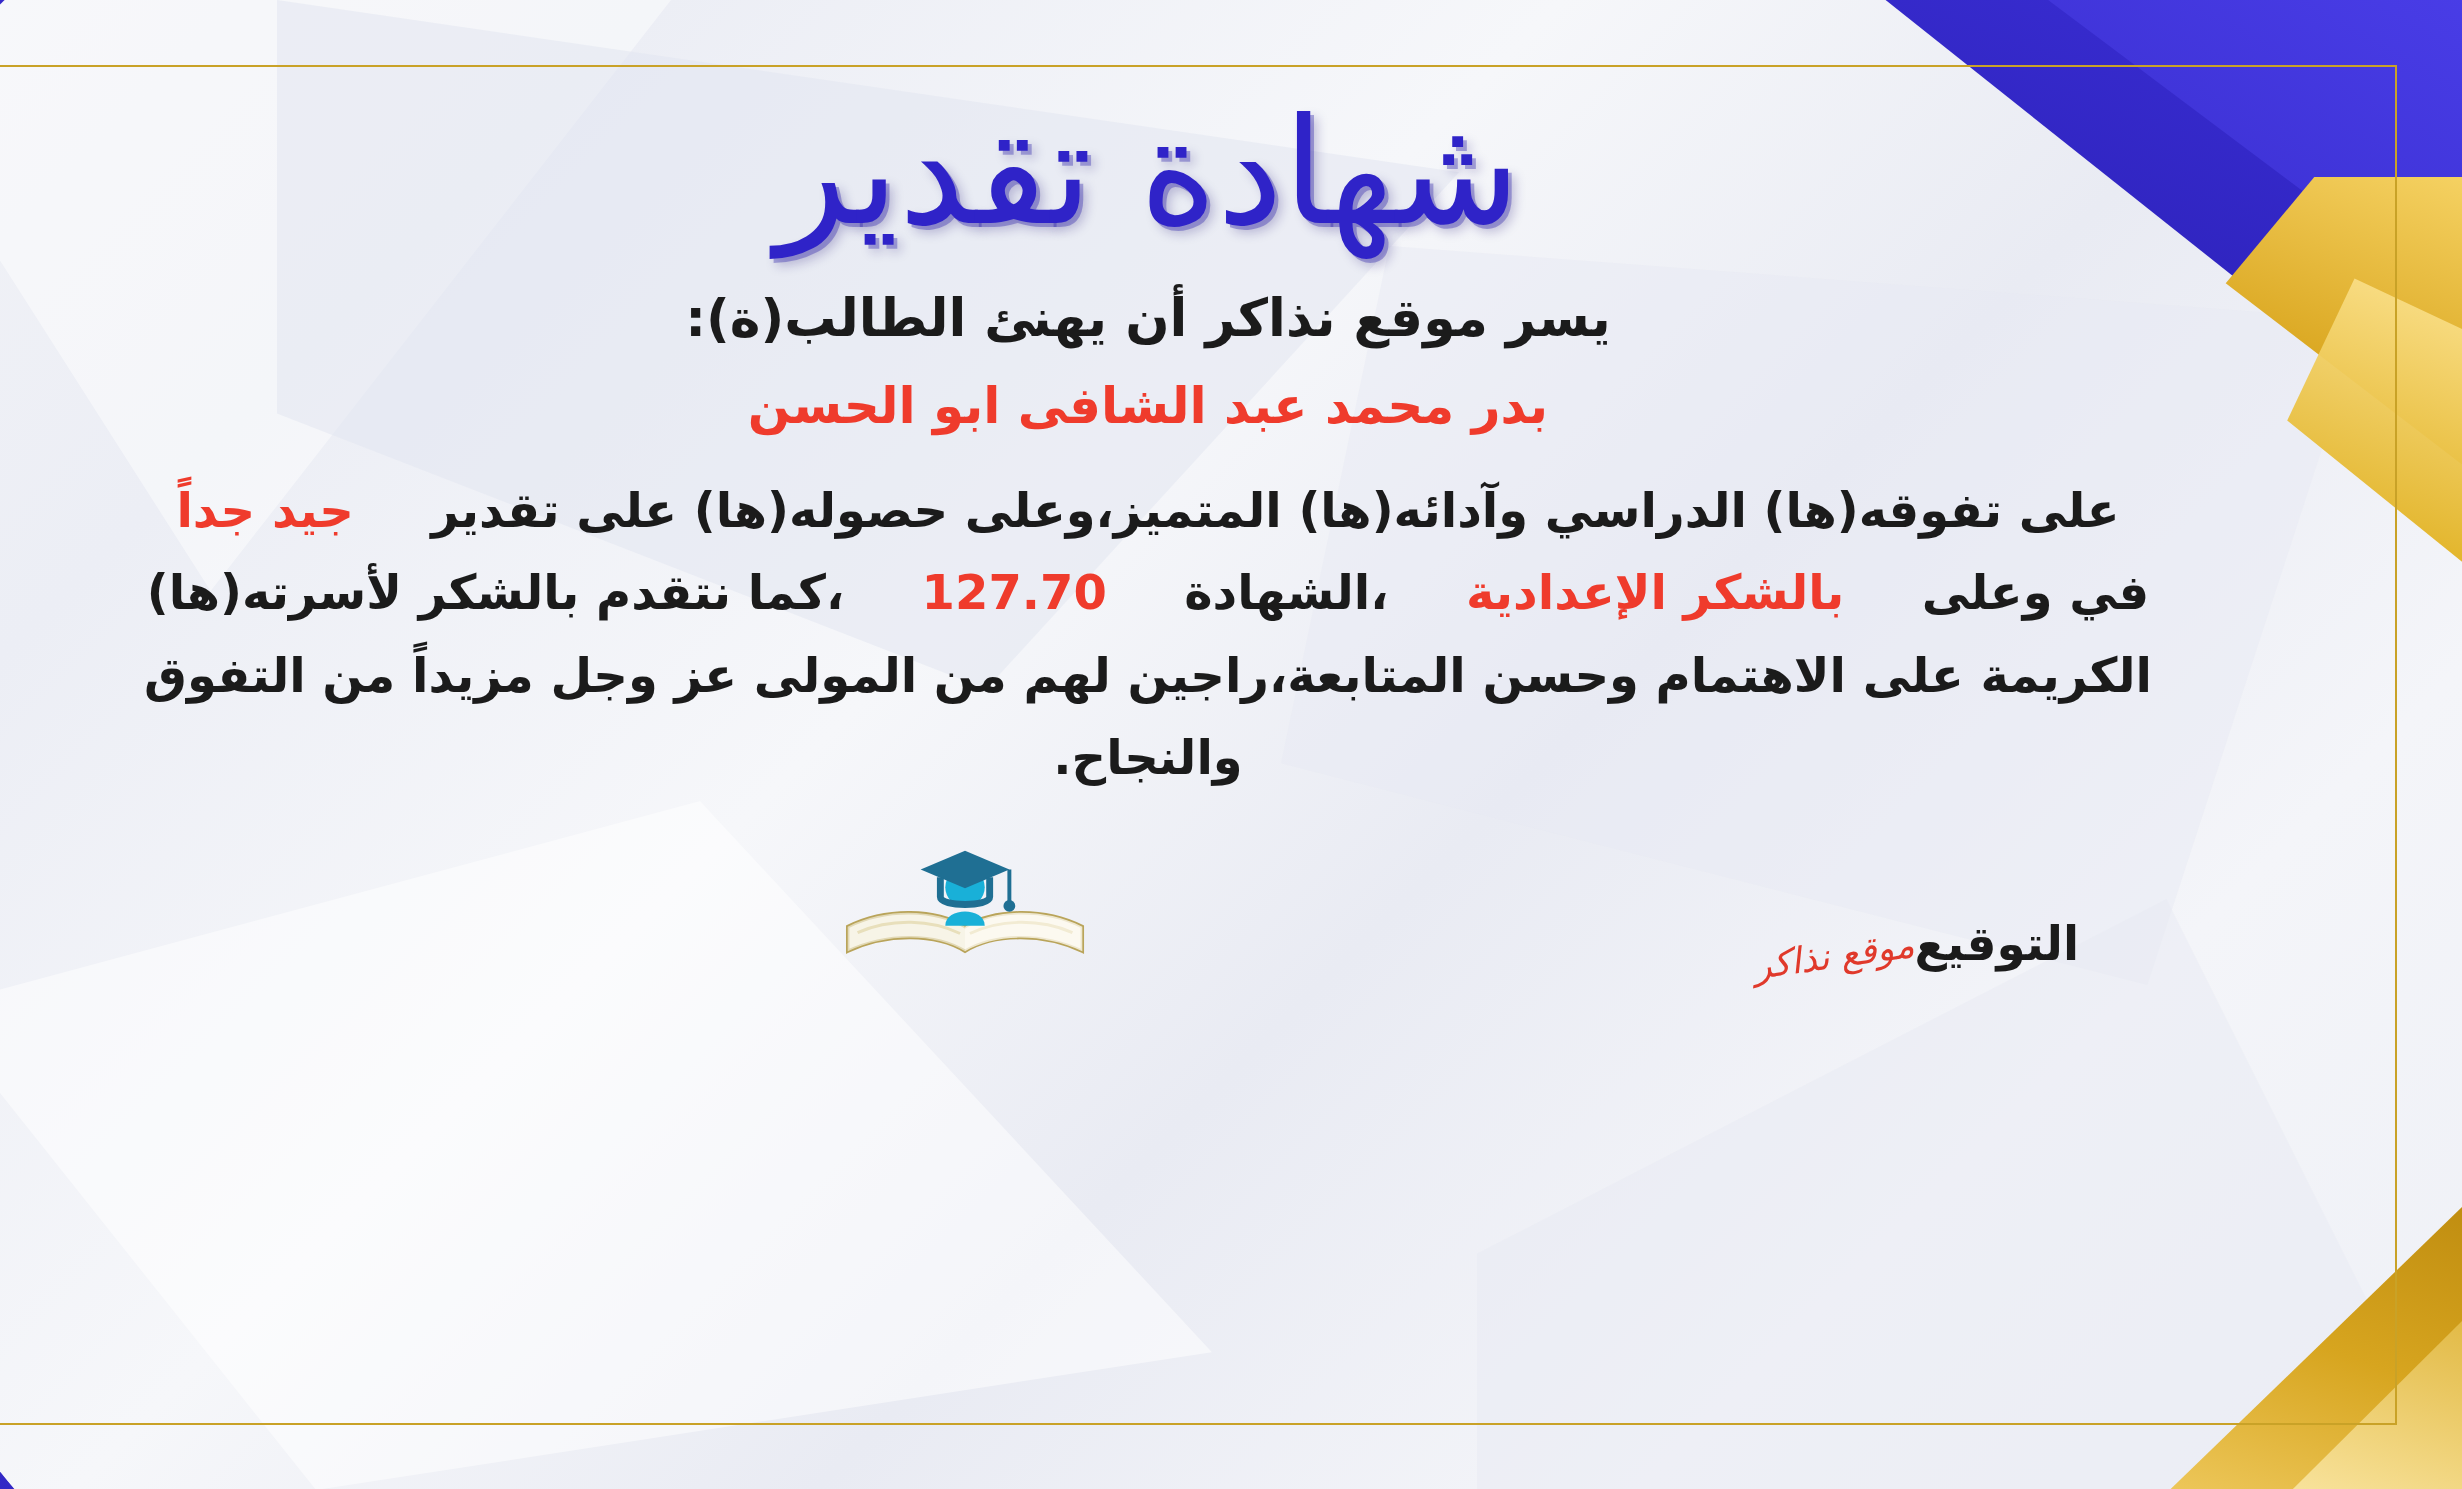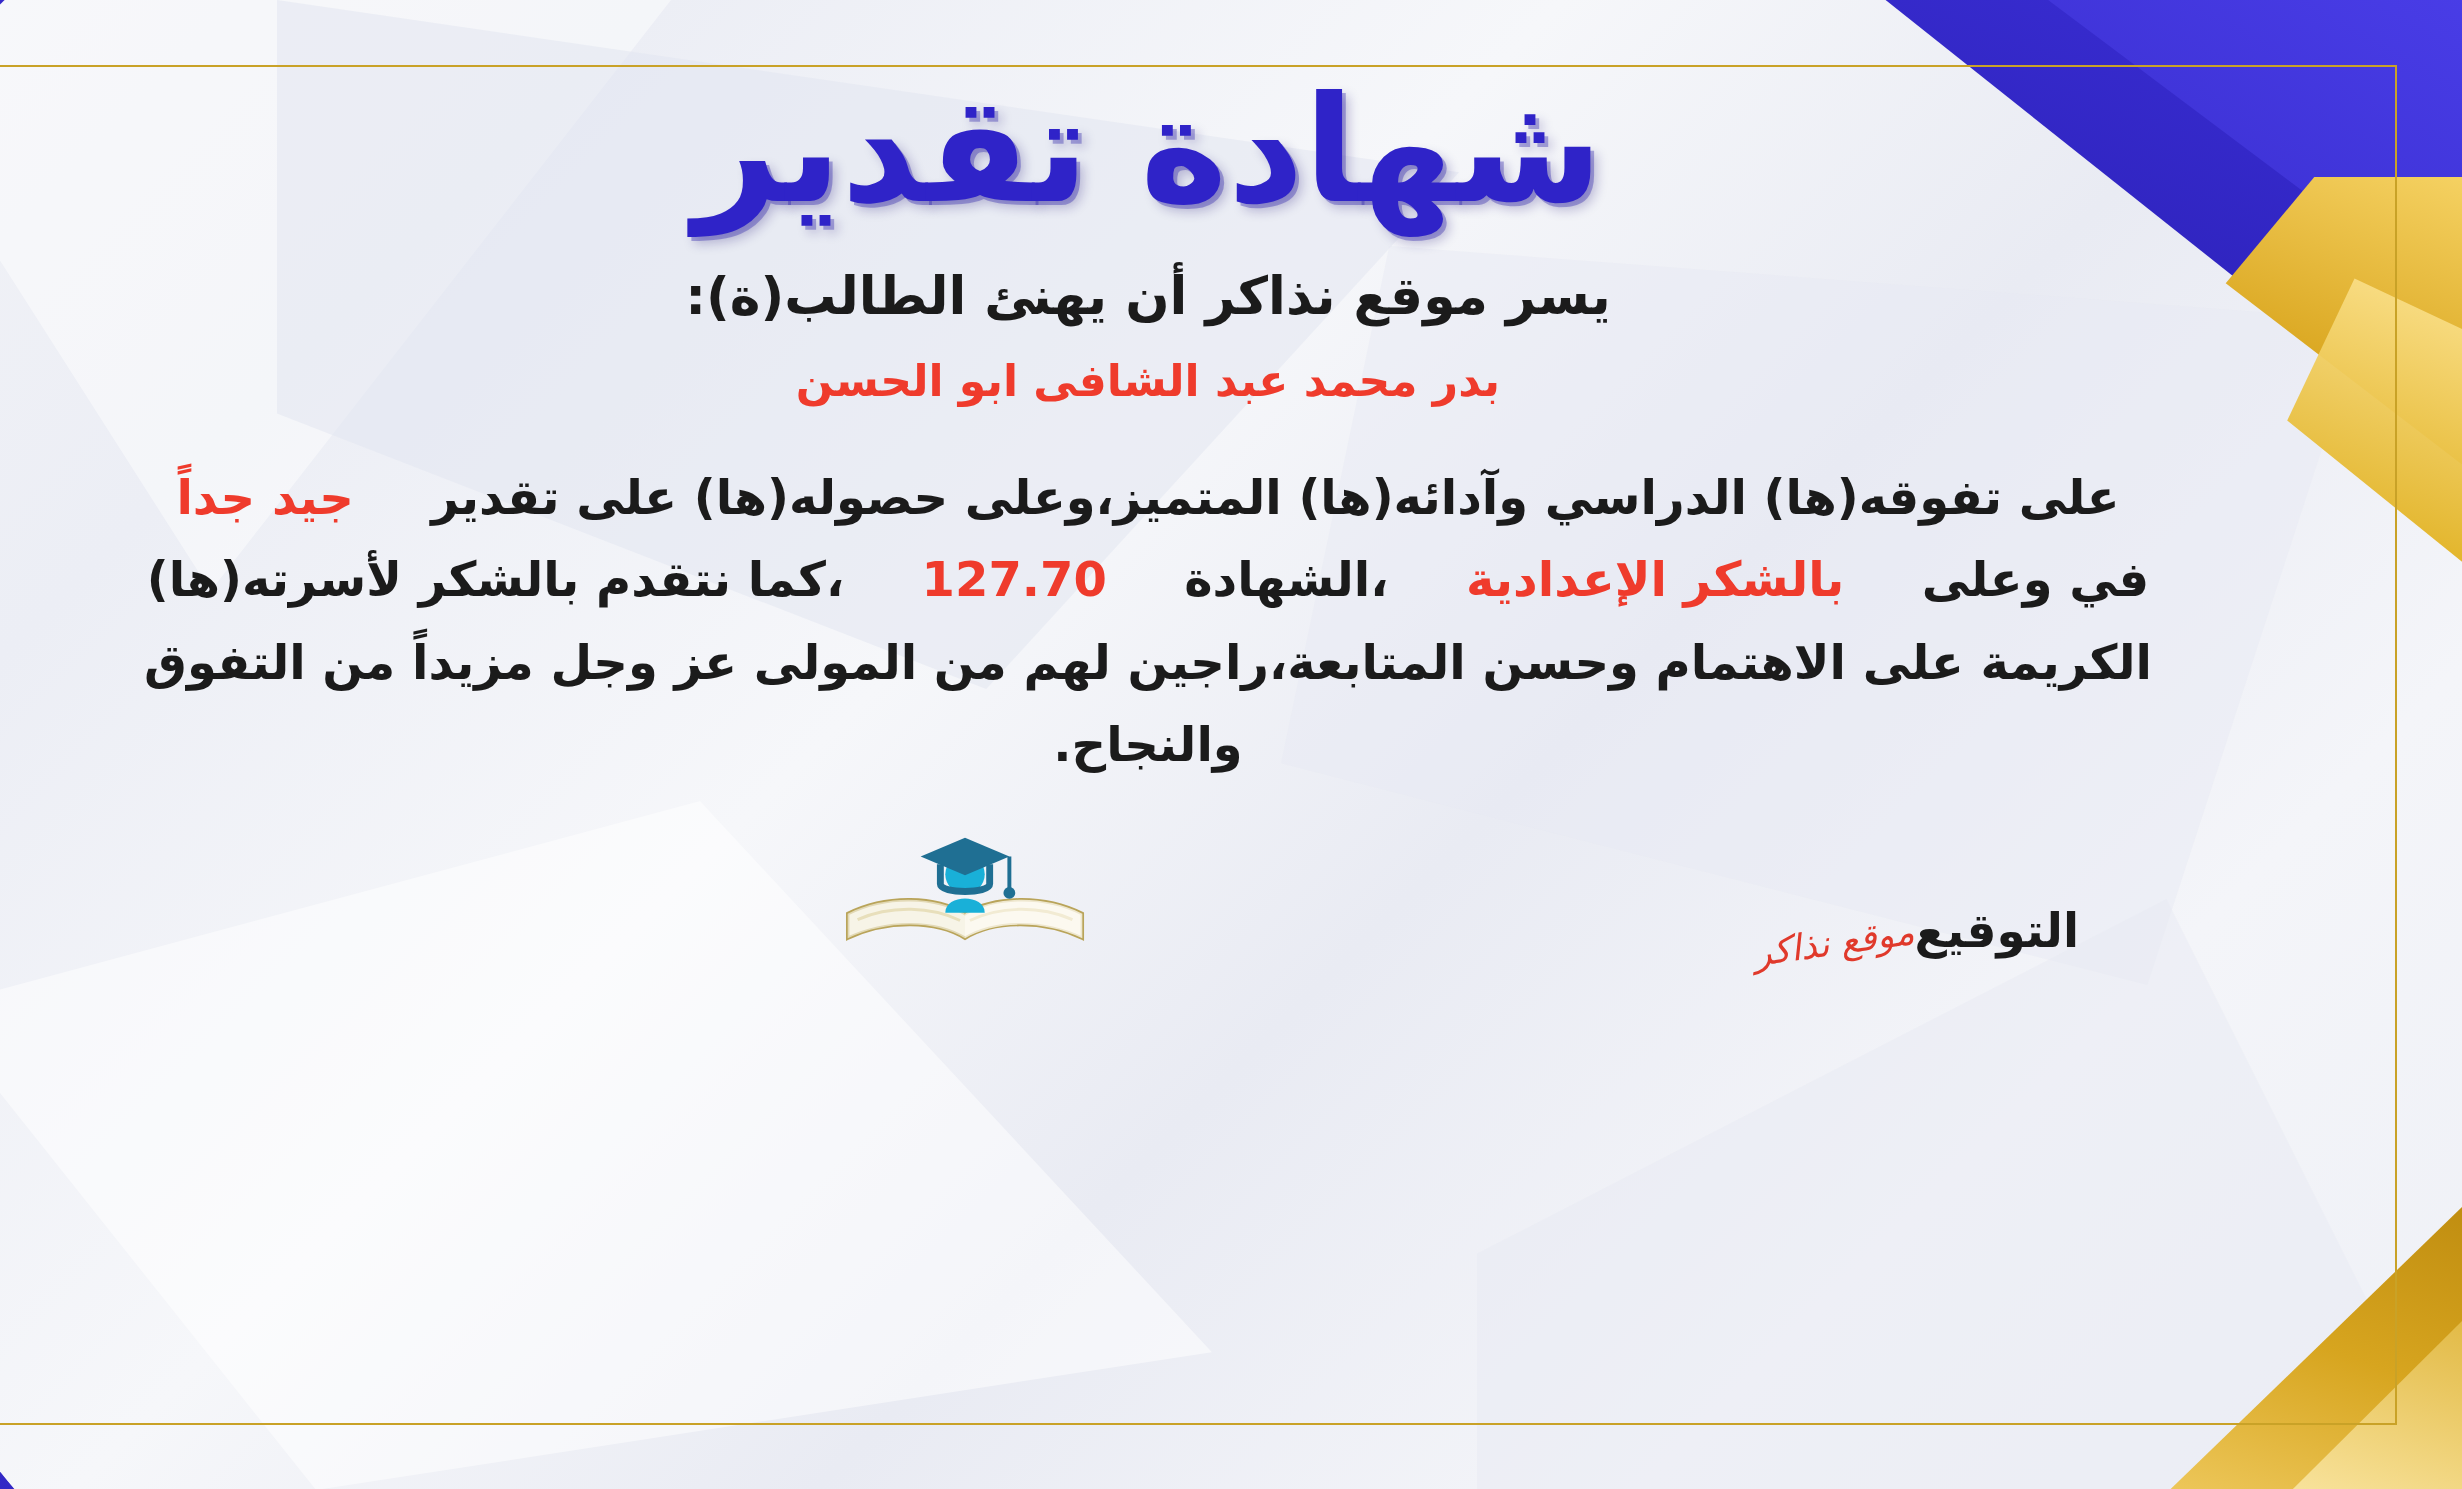--- a/index.html
+++ b/index.html
@@ -119,24 +119,24 @@
   
   .content {
     position: absolute;
     top: 65px; left: 65px; right: 65px; bottom: 65px;
     display: flex;
     flex-direction: column;
     align-items: center;
   }
 
   .title {
-    margin-top: 4px;
+    margin-top: 26px;
     font-family: "DejaVu Sans", sans-serif;
     font-size: 148px;
-    font-weight: 700;
+    font-weight: 400;
     line-height: 1.1;
     color: #2f23c8;
     text-shadow:
       3.9px 3.9px 0 rgba(40,30,170,0.35),
       6.9px 6.9px 10.8px rgba(30,20,120,0.25);
     letter-spacing: -3px;
     direction: rtl;
   }
 
   .body-block {
@@ -147,24 +147,24 @@
   }
 
   .line-intro {
     font-size: 52px;
     color: #1b1b1b;
     font-weight: 600;
     margin-bottom: 29px;
   }
 
   .student-name {
-    font-size: 44px;
+    font-size: 50px;
     font-weight: 700;
     color: #ef3b2c;
-    margin-bottom: 50px;
+    margin-bottom: 34px;
   }
 
   .paragraph {
     font-size: 48px;
     font-weight: 600;
     color: #1b1b1b;
     line-height: 1.72;
     padding: 0 29.5px;
   }
   .hl { color: #ef3b2c; font-weight: 700; }

